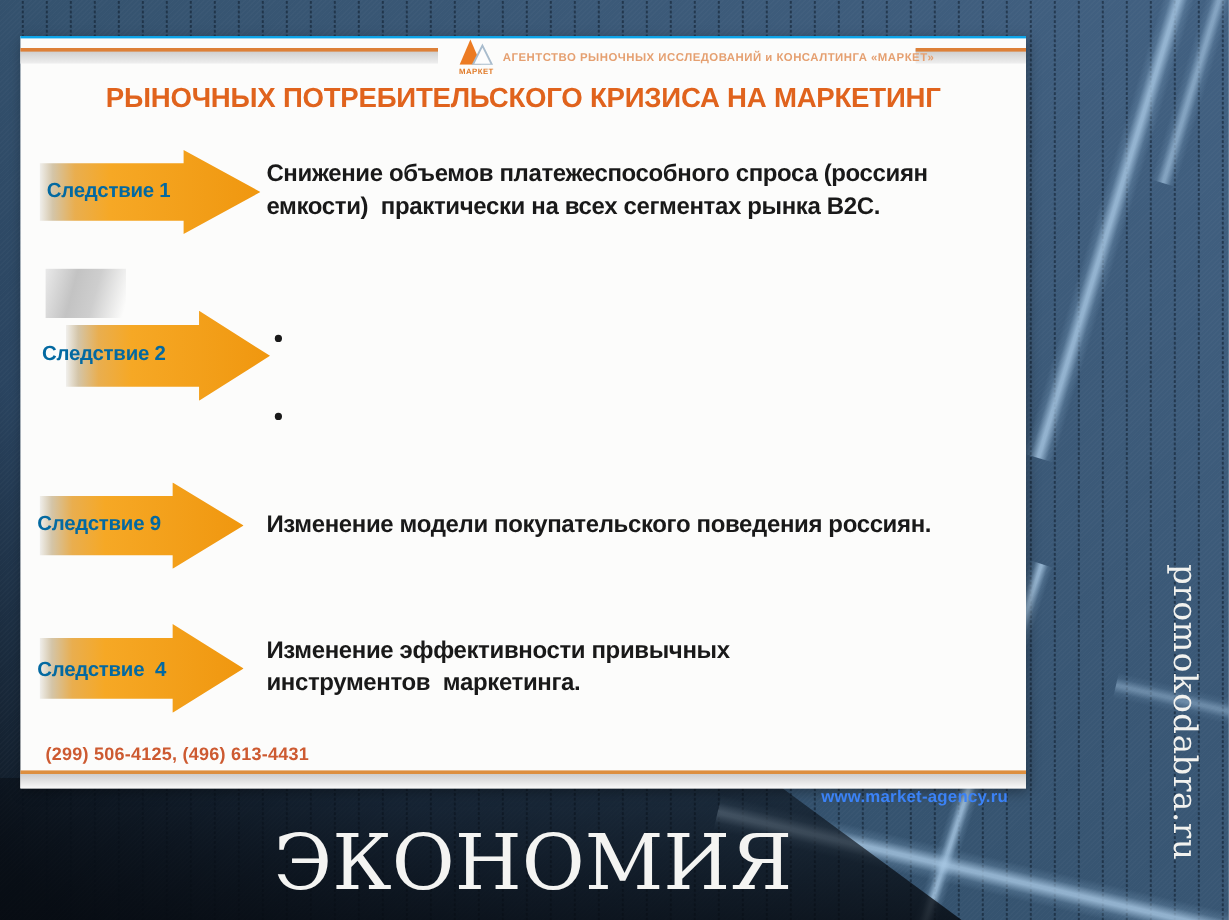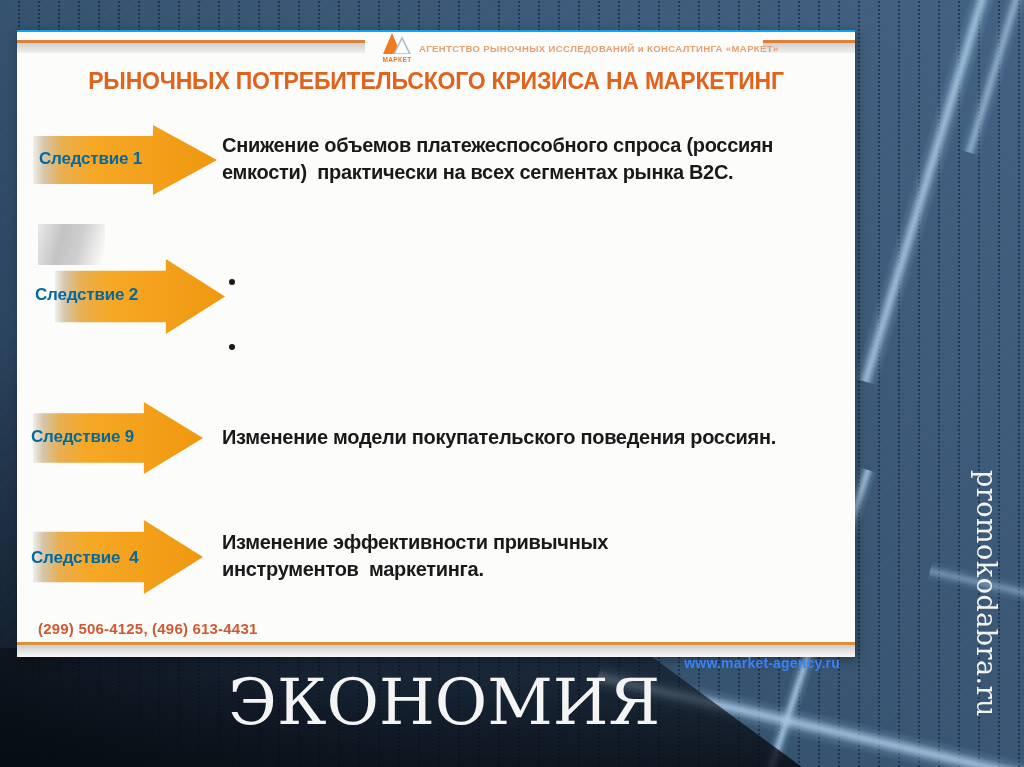--- a/index.html
+++ b/index.html
@@ -78,21 +78,21 @@
   .bullet-dot{position:absolute;width:6px;height:6px;border-radius:50%;background:#191919;}
 
   
   .footer-phones{position:absolute;left:21px;top:588px;font-size:15px;font-weight:bold;color:#cd5a31;letter-spacing:.2px;}
   .footer-site{position:absolute;right:15px;top:591px;font-size:14px;font-weight:bold;color:#3b82f6;letter-spacing:.2px;margin-top:32px;}
   .footer-rule{position:absolute;left:0;top:610px;width:100%;height:3px;background:#dd8f3f;}
   .footer-strip{position:absolute;left:0;top:613px;width:100%;height:12px;background:linear-gradient(to bottom,#cdcdcd,#f9f9f9);}
 
   
   .economy{
-    position:absolute;left:228px;top:670px;
+    position:absolute;left:228px;top:688px;
     font-family:"DejaVu Serif",serif;font-size:64px;line-height:1;color:#f4f4f2;text-align:center;
   }
   .watermark{
     position:absolute;right:22px;top:470px;height:230px;
     writing-mode:vertical-rl;text-orientation:mixed;
     font-family:"DejaVu Serif",serif;font-size:27px;color:#f2f2ef;letter-spacing:.5px;
   }
 </style>
 </head>
 <body>

